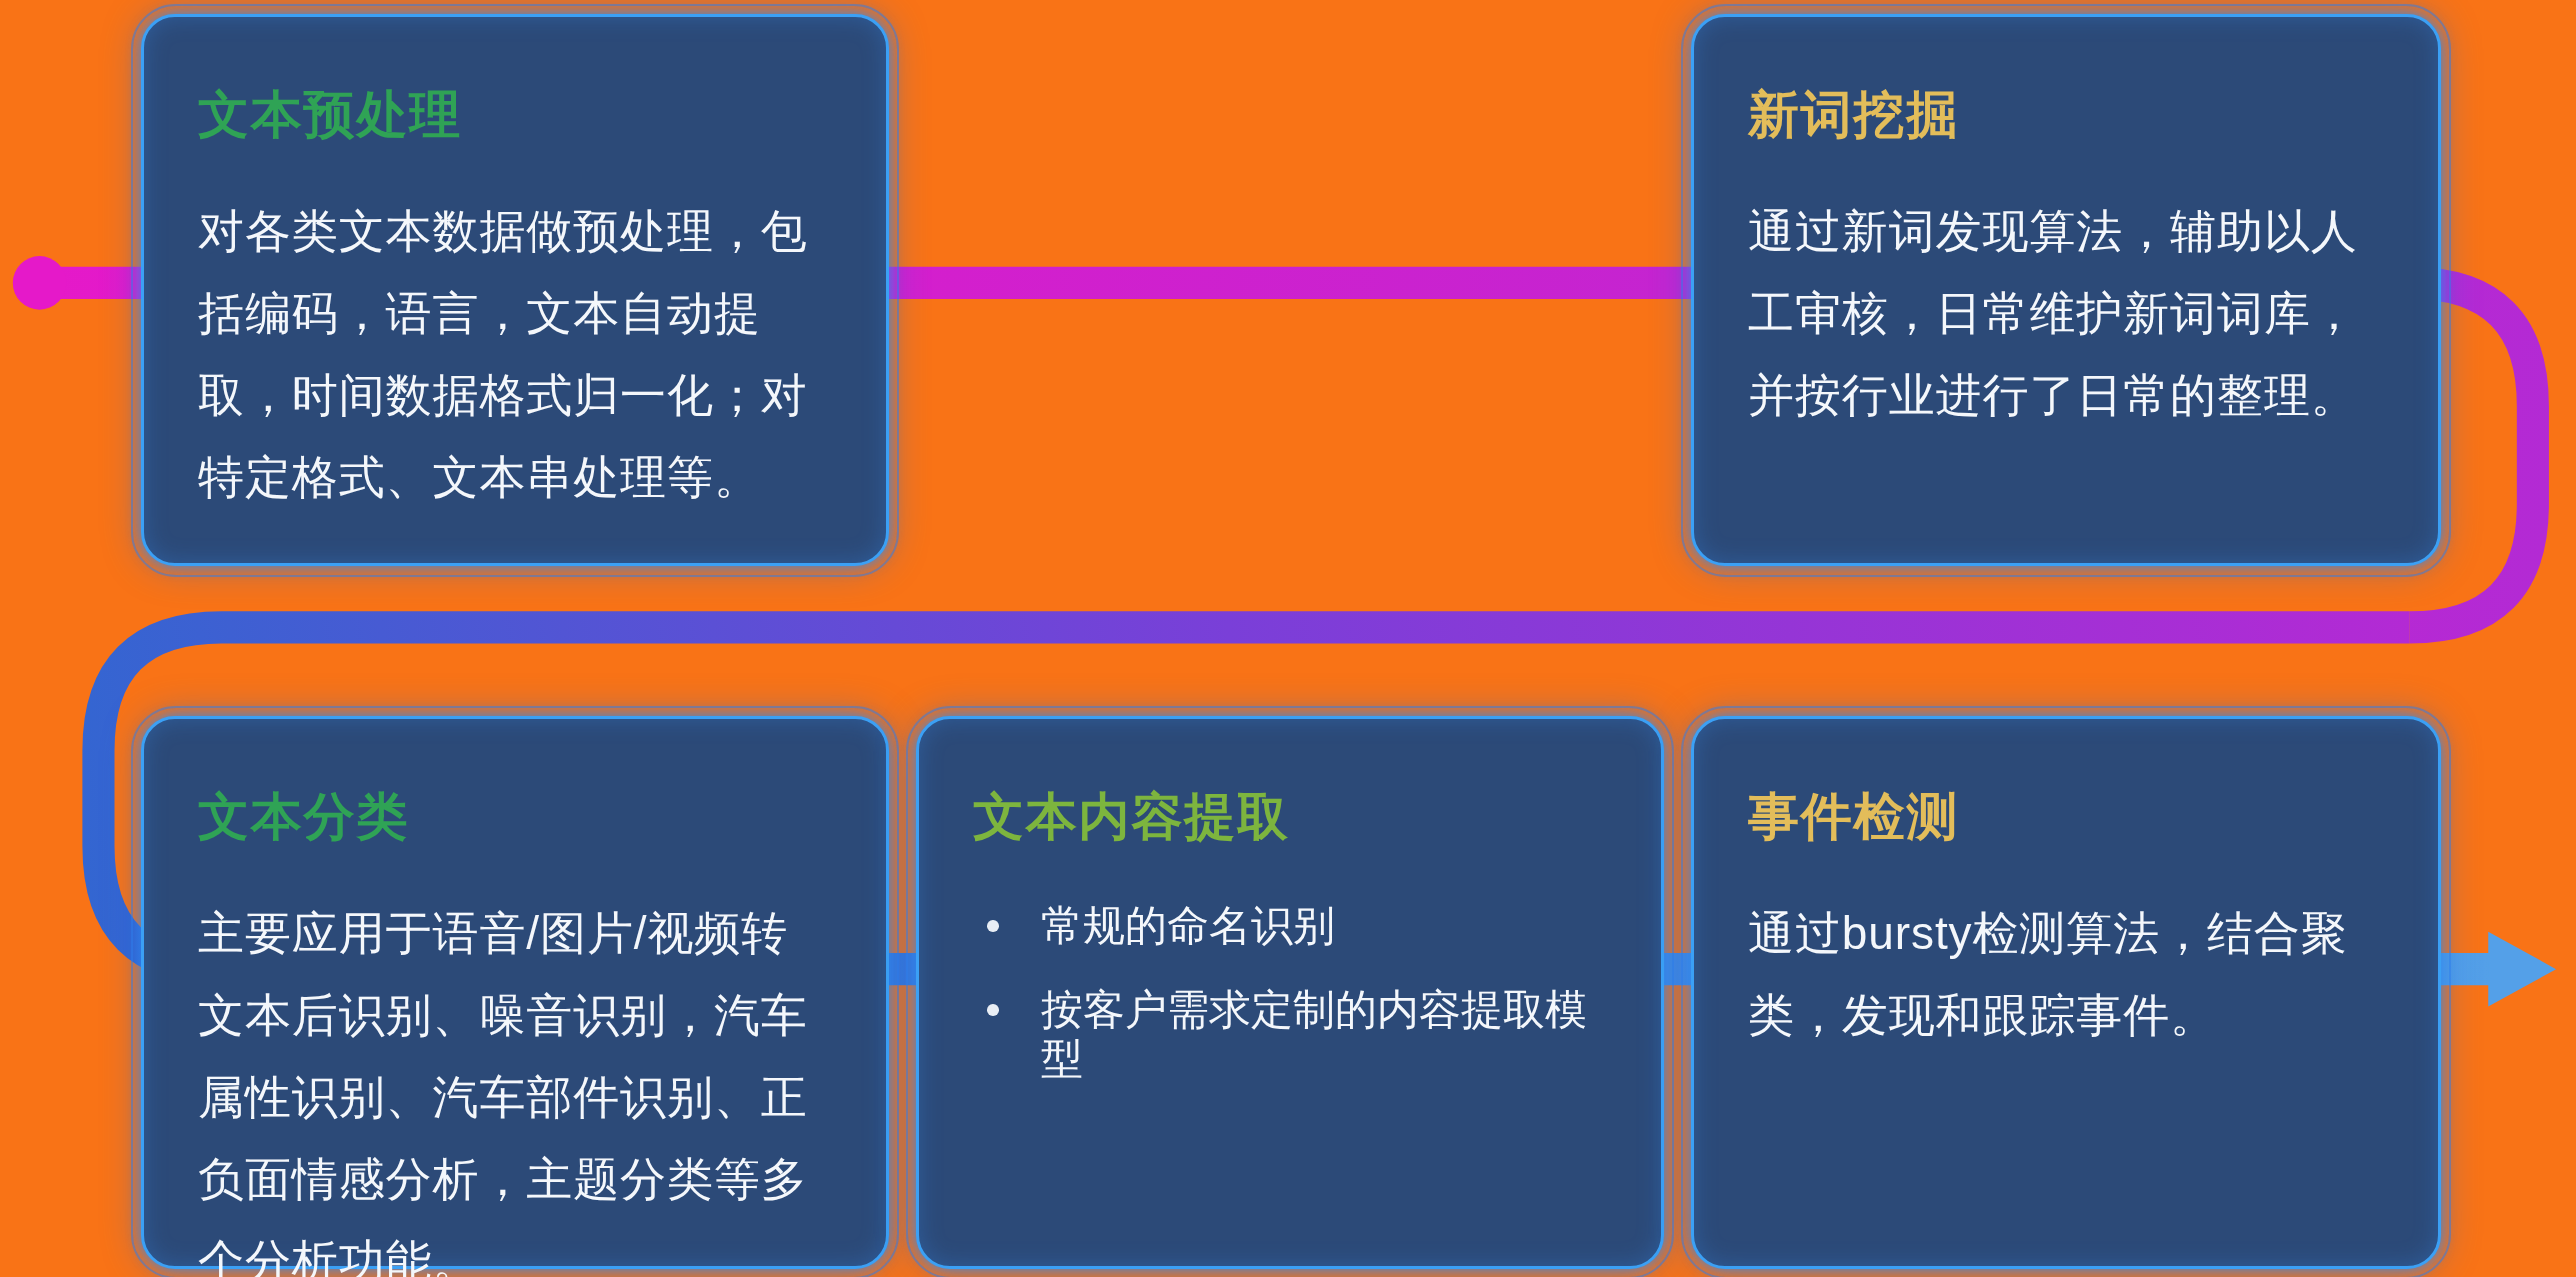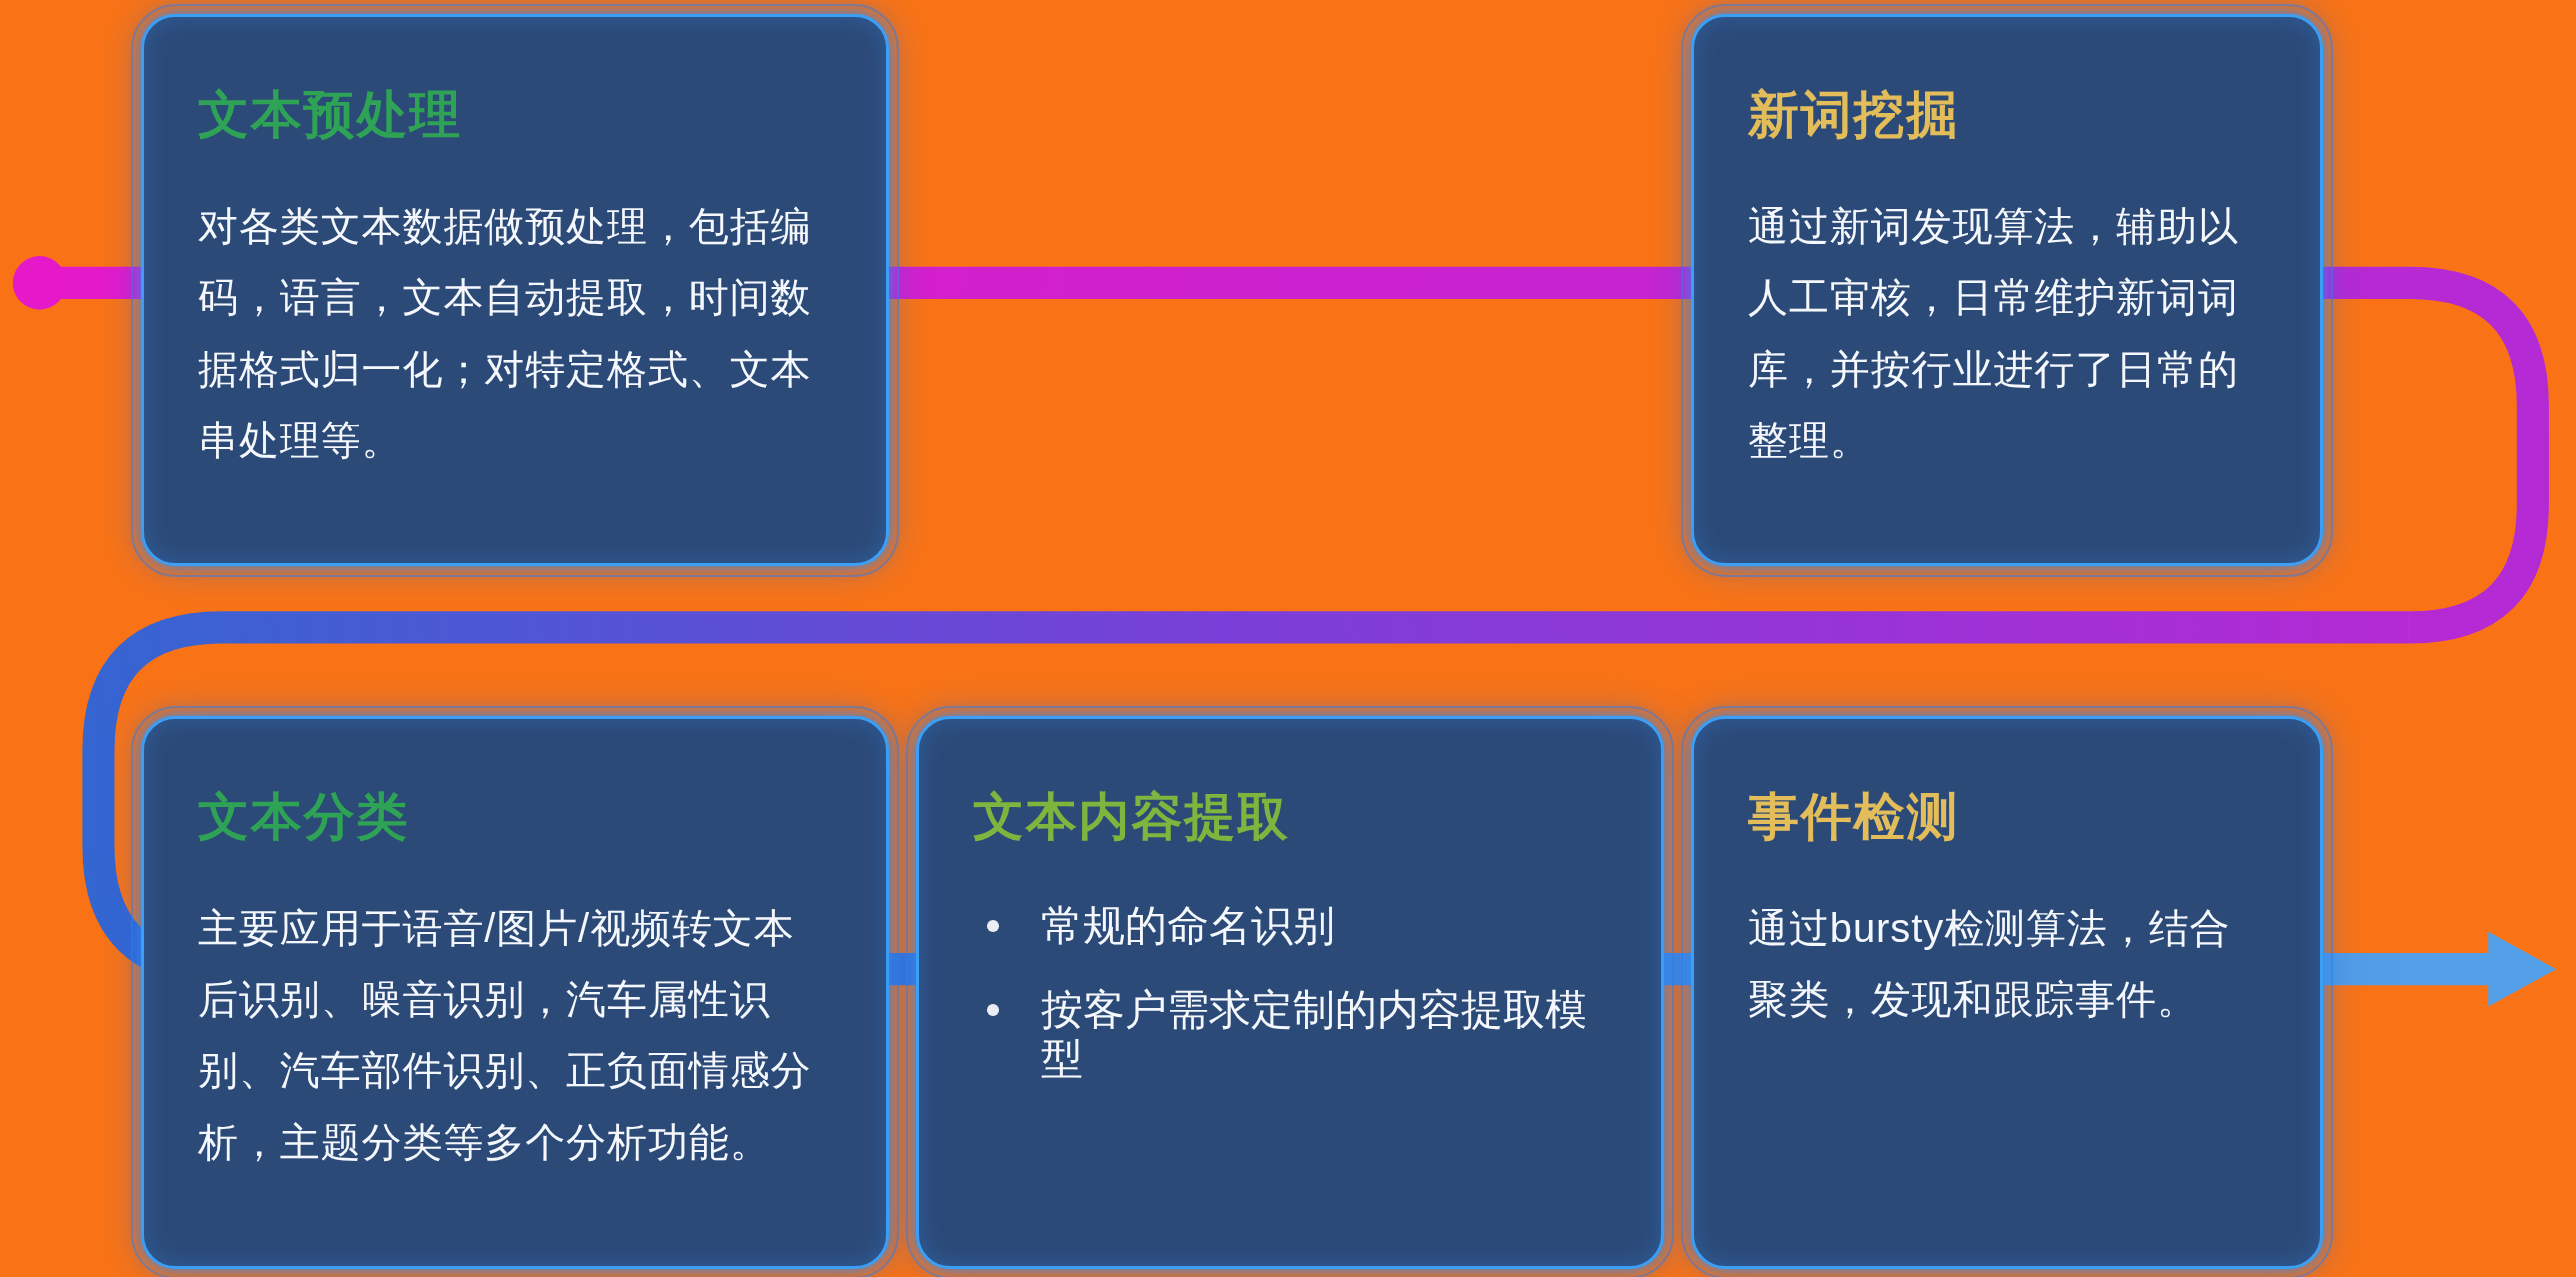--- a/index.html
+++ b/index.html
@@ -32,21 +32,21 @@
     pointer-events:none;
   }
   .card h2 {
     font-size:51px;
     font-weight:bold;
     letter-spacing:1.8px;
   }
   .card .body {
     margin-top:41px;
     color:#f4f7fb;
-    font-size:40px;
+    font-size:46px;
     line-height:1.78;
     letter-spacing:0.9px;
   }
   .card ul { margin-top:50px; list-style:none; }
   .card li {
     position:relative;
     padding-left:68px;
     color:#f4f7fb;
     font-size:42px;
     line-height:1.15;
@@ -56,21 +56,21 @@
     position:absolute; left:14.3px; top:18px;
     width:11.6px; height:11.6px; border-radius:50%;
     background:#e9eef5;
   }
 
   
   .r1 { top:14.3px;  height:552px; }
   .r2 { top:716px; height:553px; }
   .c1 { left:141px;  width:748px; }
   .c2 { left:916px; width:748px; }
-  .c3 { left:1691px; width:632px; }
+  .c3 { left:1691px; width:750px; }
 </style>
 </head>
 <body>
 
 <div class="stage">
 
   <svg class="flow-svg" viewBox="0 0 2886 1431" xmlns="http://www.w3.org/2000/svg">
     <defs>
       <linearGradient id="gA" gradientUnits="userSpaceOnUse" x1="40" y1="317" x2="2838" y2="703">
         <stop offset="0" stop-color="#e519c9"></stop>

